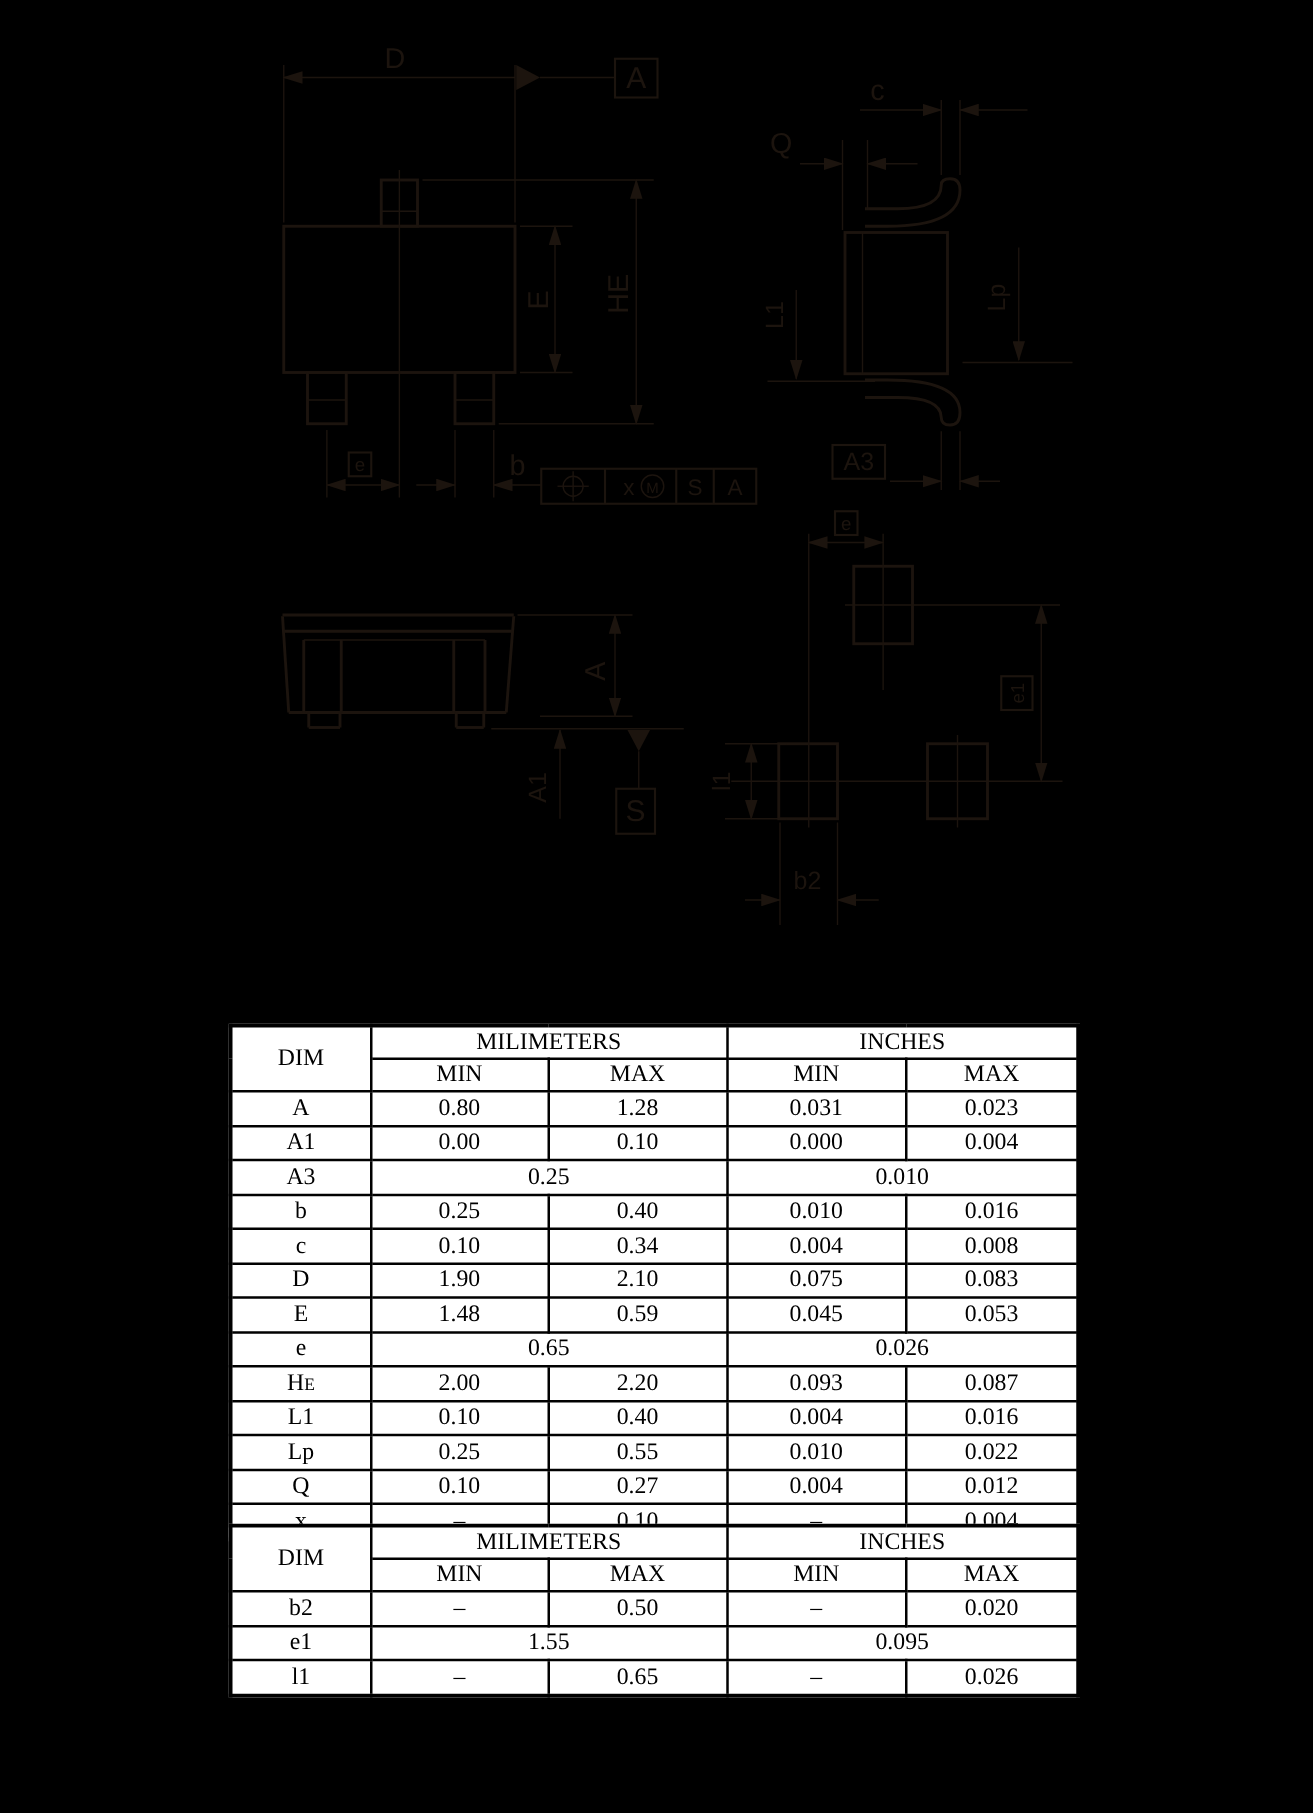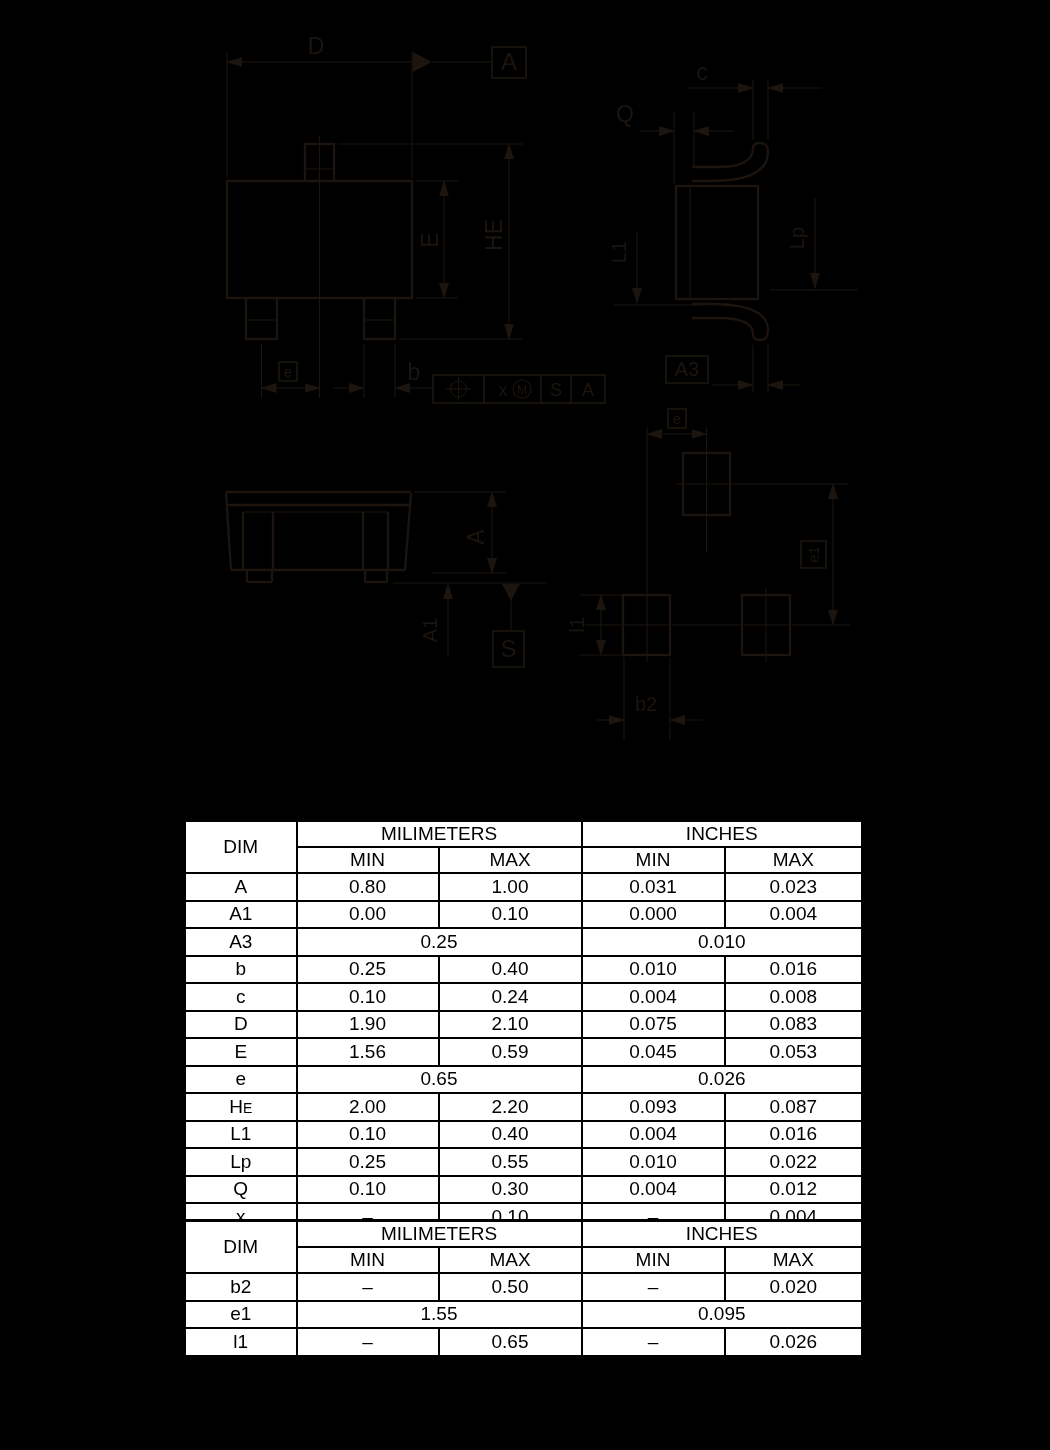--- a/index.html
+++ b/index.html
@@ -21,21 +21,21 @@
   .fill{fill:var(--ink);stroke:none;}
   text{fill:var(--ink);font-family:"Liberation Sans",sans-serif;}
   .lb{font-size:23px;}
   .lb2{font-size:20px;}
   .lbS{font-size:15px;}
   .lbF{font-size:18px;}
   .lbM{font-size:12px;}
   .lbD{font-size:24px;}
 
   
-  .twrap{position:absolute;}
+  .twrap{position:absolute;font-family:Liberation Serif, serif;}
   .t1{left:183px;top:819px;width:678px;}
   .t2{left:183px;top:1219px;width:678px;}
   table.dim{
     width:100%;border-collapse:collapse;table-layout:fixed;
     background:var(--tbg);border:3px solid var(--tln);
     color:#000;
   }
   table.dim th, table.dim td{
     border:2px solid var(--tln);
     text-align:center;vertical-align:middle;
@@ -233,21 +233,21 @@
     </tr>
     <tr class="hd">
       <th>MIN</th>
       <th>MAX</th>
       <th>MIN</th>
       <th>MAX</th>
     </tr>
     <tr>
       <td>A</td>
       <td>0.80</td>
-      <td>1.00</td>
+      <td>1.28</td>
       <td>0.031</td>
       <td>0.023</td>
     </tr>
     <tr>
       <td>A1</td>
       <td>0.00</td>
       <td>0.10</td>
       <td>0.000</td>
       <td>0.004</td>
     </tr>
@@ -259,34 +259,34 @@
     <tr>
       <td>b</td>
       <td>0.25</td>
       <td>0.40</td>
       <td>0.010</td>
       <td>0.016</td>
     </tr>
     <tr>
       <td>c</td>
       <td>0.10</td>
-      <td>0.24</td>
+      <td>0.34</td>
       <td>0.004</td>
       <td>0.008</td>
     </tr>
     <tr>
       <td>D</td>
       <td>1.90</td>
       <td>2.10</td>
       <td>0.075</td>
       <td>0.083</td>
     </tr>
     <tr>
       <td>E</td>
-      <td>1.56</td>
+      <td>1.48</td>
       <td>0.59</td>
       <td>0.045</td>
       <td>0.053</td>
     </tr>
     <tr>
       <td>e</td>
       <td colspan="2">0.65</td>
       <td colspan="2">0.026</td>
     </tr>
     <tr>
@@ -306,21 +306,21 @@
     <tr>
       <td>Lp</td>
       <td>0.25</td>
       <td>0.55</td>
       <td>0.010</td>
       <td>0.022</td>
     </tr>
     <tr>
       <td>Q</td>
       <td>0.10</td>
-      <td>0.30</td>
+      <td>0.27</td>
       <td>0.004</td>
       <td>0.012</td>
     </tr>
     <tr>
       <td>x</td>
       <td>–</td>
       <td>0.10</td>
       <td>–</td>
       <td>0.004</td>
     </tr>

